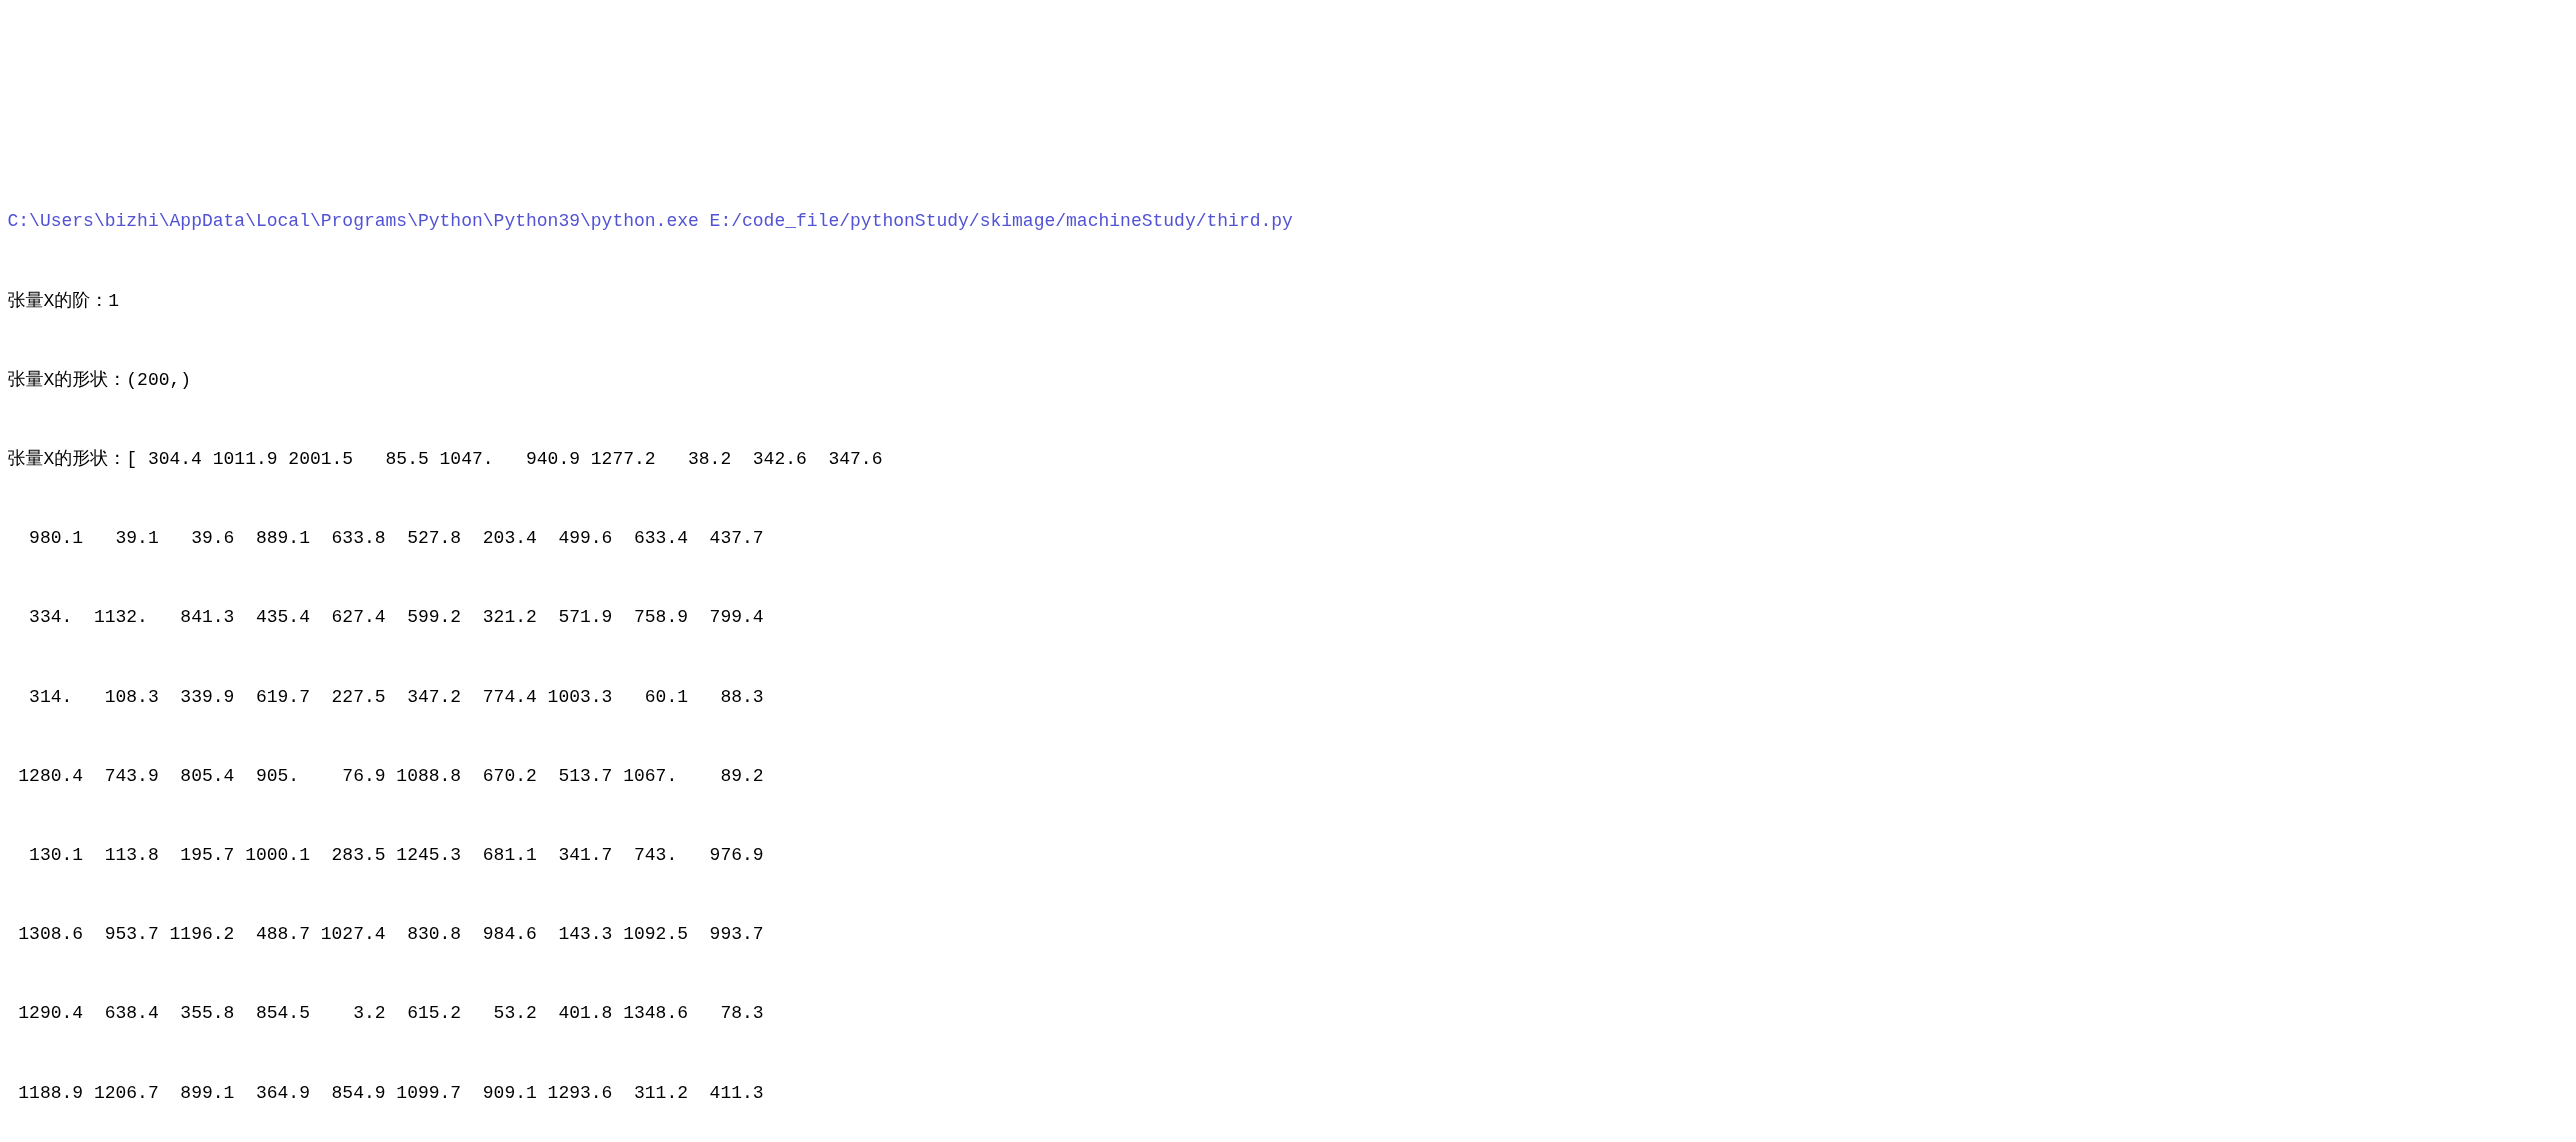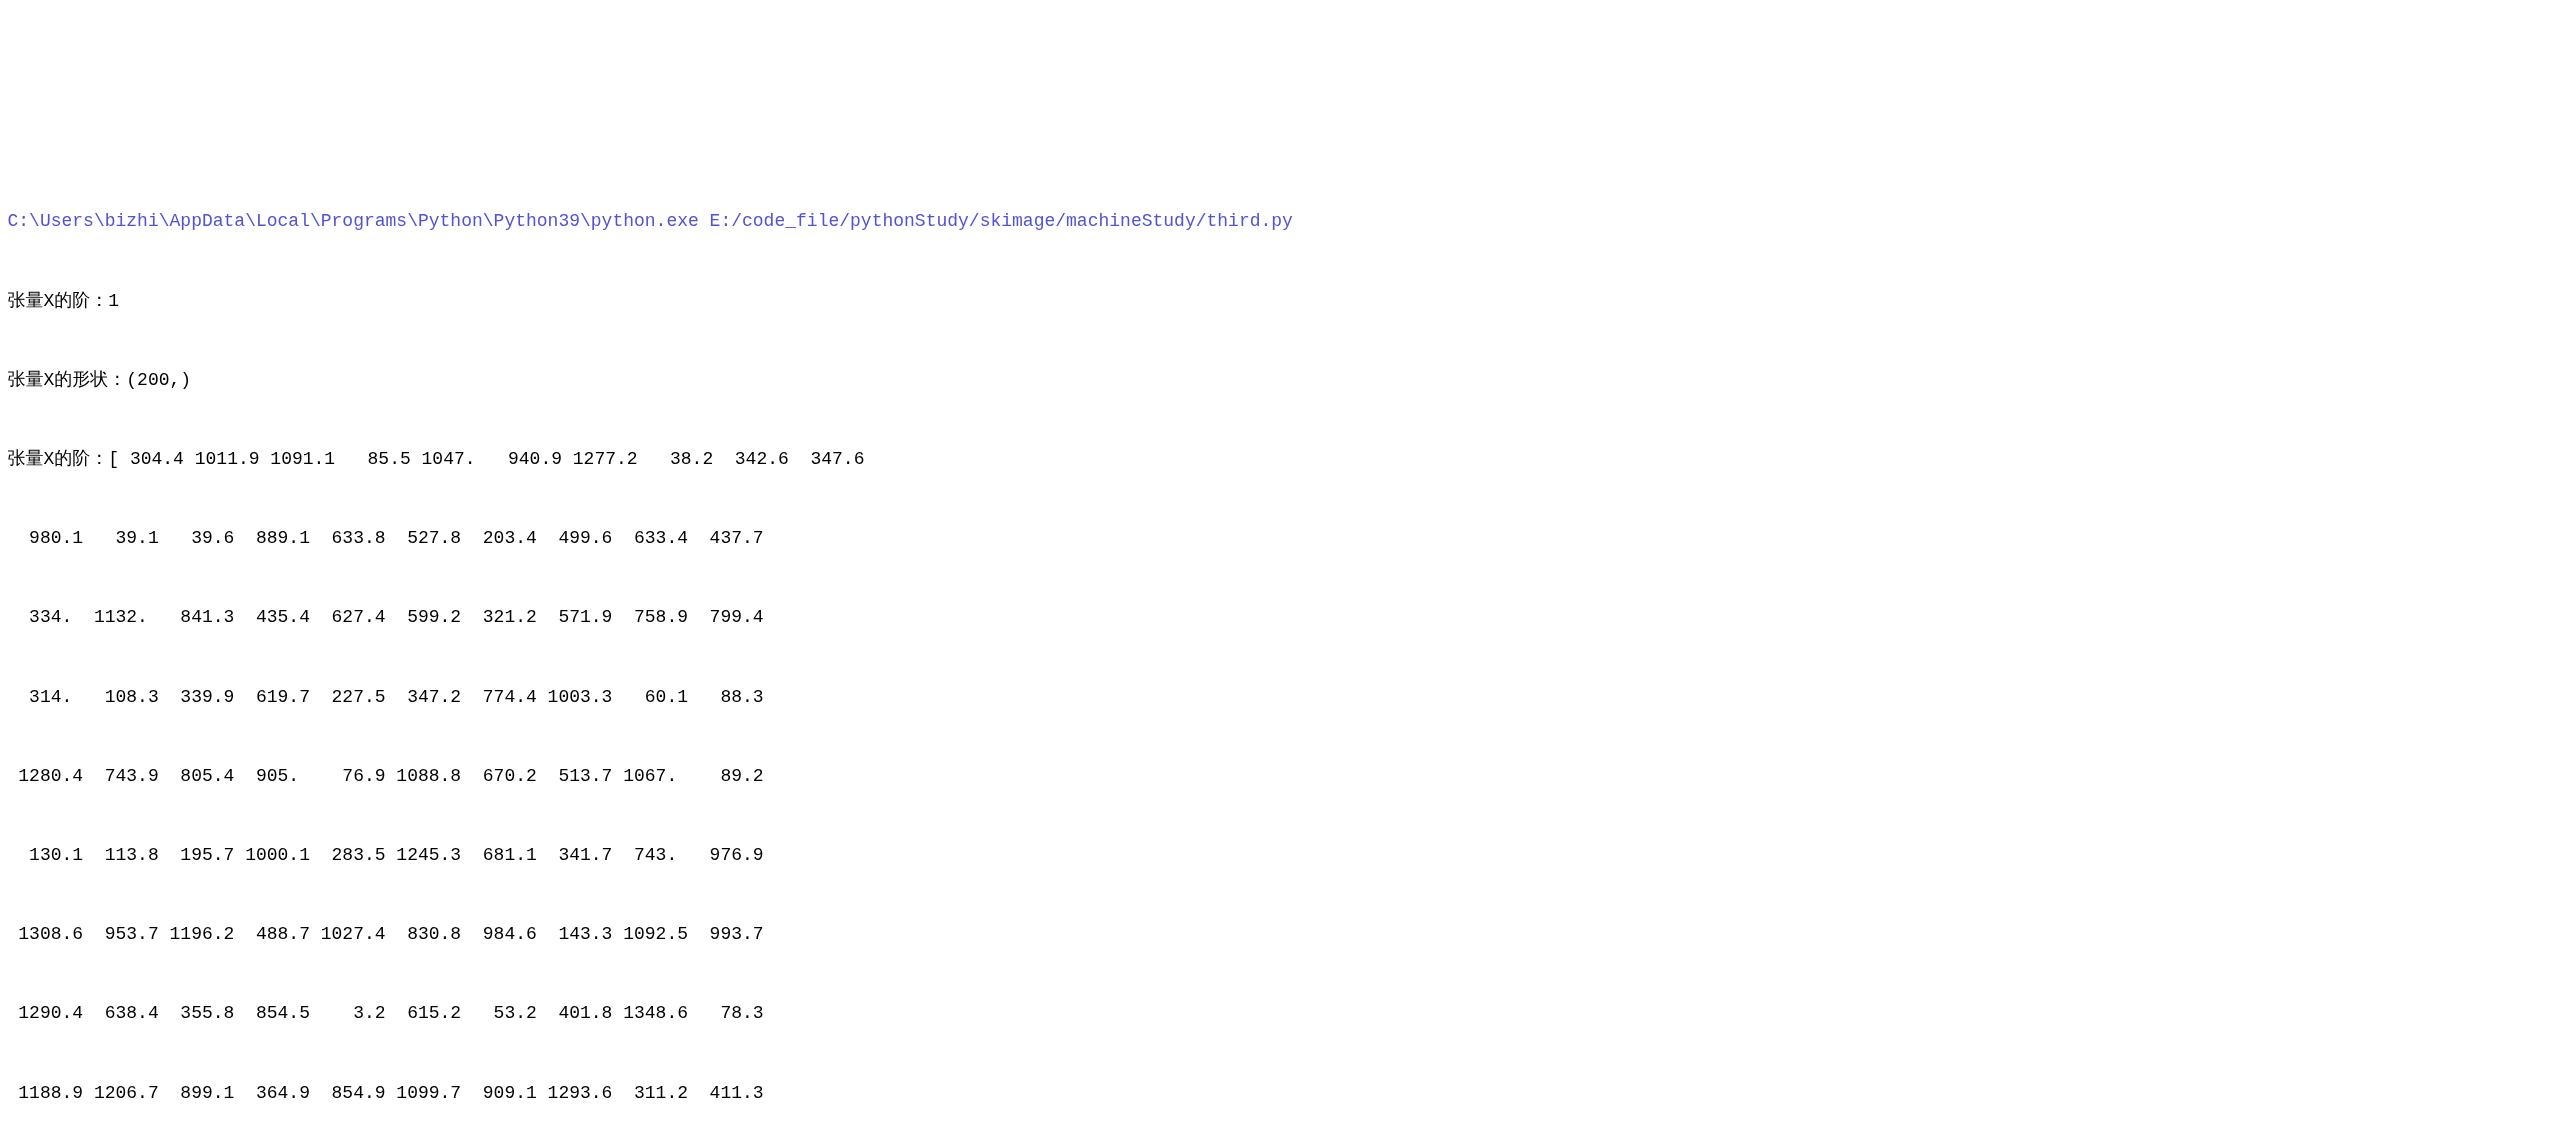--- a/index.html
+++ b/index.html
@@ -29,21 +29,21 @@
   </style>
 </head>
 <body>
 
 
 
 <div class="container">
 <div class="cmd-line">C:\Users\bizhi\AppData\Local\Programs\Python\Python39\python.exe E:/code_file/pythonStudy/skimage/machineStudy/third.py</div>
 <div class="output-line">张量X的阶：1</div>
 <div class="output-line">张量X的形状：(200,)</div>
-<div class="output-line"><span>张量X的阶：</span><span>[ 304.4 1011.9 1091.1   85.5 1047.   940.9 1277.2   38.2  342.6  347.6</span></div>
+<div class="output-line"><span>张量X的形状：</span><span>[ 304.4 1011.9 2001.5   85.5 1047.   940.9 1277.2   38.2  342.6  347.6</span></div>
 <div class="output-line">  980.1   39.1   39.6  889.1  633.8  527.8  203.4  499.6  633.4  437.7</div>
 <div class="output-line">  334.  1132.   841.3  435.4  627.4  599.2  321.2  571.9  758.9  799.4</div>
 <div class="output-line">  314.   108.3  339.9  619.7  227.5  347.2  774.4 1003.3   60.1   88.3</div>
 <div class="output-line"> 1280.4  743.9  805.4  905.    76.9 1088.8  670.2  513.7 1067.    89.2</div>
 <div class="output-line">  130.1  113.8  195.7 1000.1  283.5 1245.3  681.1  341.7  743.   976.9</div>
 <div class="output-line"> 1308.6  953.7 1196.2  488.7 1027.4  830.8  984.6  143.3 1092.5  993.7</div>
 <div class="output-line"> 1290.4  638.4  355.8  854.5    3.2  615.2   53.2  401.8 1348.6   78.3</div>
 <div class="output-line"> 1188.9 1206.7  899.1  364.9  854.9 1099.7  909.1 1293.6  311.2  411.3</div>
 
 

